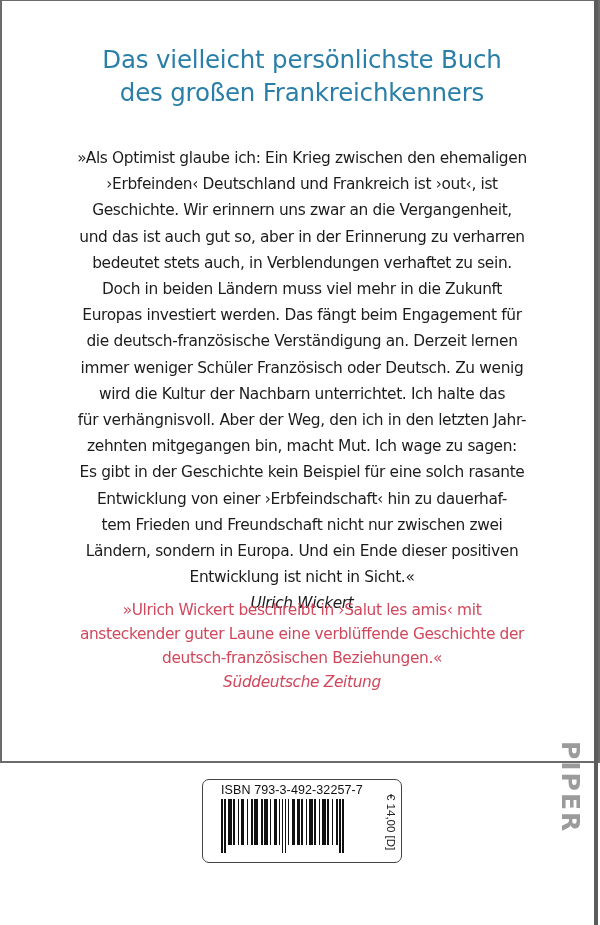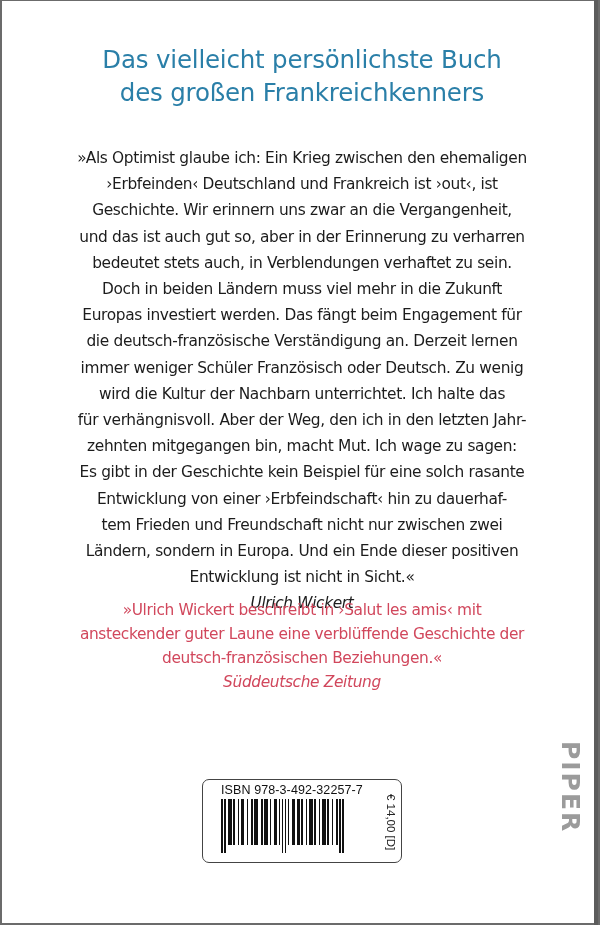--- a/index.html
+++ b/index.html
@@ -1,19 +1,19 @@
 <!DOCTYPE html>
 <html><head>
   <meta charset="utf-8">
   <style>
     * { box-sizing: border-box; margin: 0; padding: 0; }
     html, body { width: 600px; height: 925px; background: #ffffff; overflow: hidden; }
     body { position: relative; font-family: "Liberation Sans", "DejaVu Sans", sans-serif; }
     .frame {
-      position: absolute; left: 0; top: 0; width: 600px; height: 925px;
+      position: absolute; left: 0; top: 0; width: 600px; height: 763px;
       border: 2px solid #6b6b6b; border-top-width: 1px;
       background: #ffffff;
     }
     .headline {
       position: absolute; left: 0; width: 600px; top: 42px;
       text-align: center; color: #2a7fa8;
       font-family: "DejaVu Sans", sans-serif;
       font-size: 24.5px; line-height: 33px; letter-spacing: -0.2px;
     }
     .quote {
@@ -102,21 +102,21 @@
   </div>
 
   <div class="review">
     <span class="line">»Ulrich Wickert beschreibt in ›Salut les amis‹ mit</span>
     <span class="line">ansteckender guter Laune eine verblüffende Geschichte der</span>
     <span class="line">deutsch-französischen Beziehungen.«</span>
     <span class="line source">Süddeutsche Zeitung</span>
   </div>
 
   <div class="barcode-box">
-    <div class="isbn-label">ISBN 978-3-492-32257-7</div>
+    <div class="isbn-label">ISBN 793-3-492-32257-7</div>
     <div class="bars">
       <span class="guard" style="width:1.5px"></span>
         <span class="gap" style="width:1.5px"></span>
         <span class="guard" style="width:1.5px"></span>
       <span class="gap" style="width:2px"></span>
         <span style="width:4px"></span>
         <span class="gap" style="width:1.5px"></span>
         <span style="width:1.5px"></span>
       <span class="gap" style="width:3px"></span>
         <span style="width:1.5px"></span>

